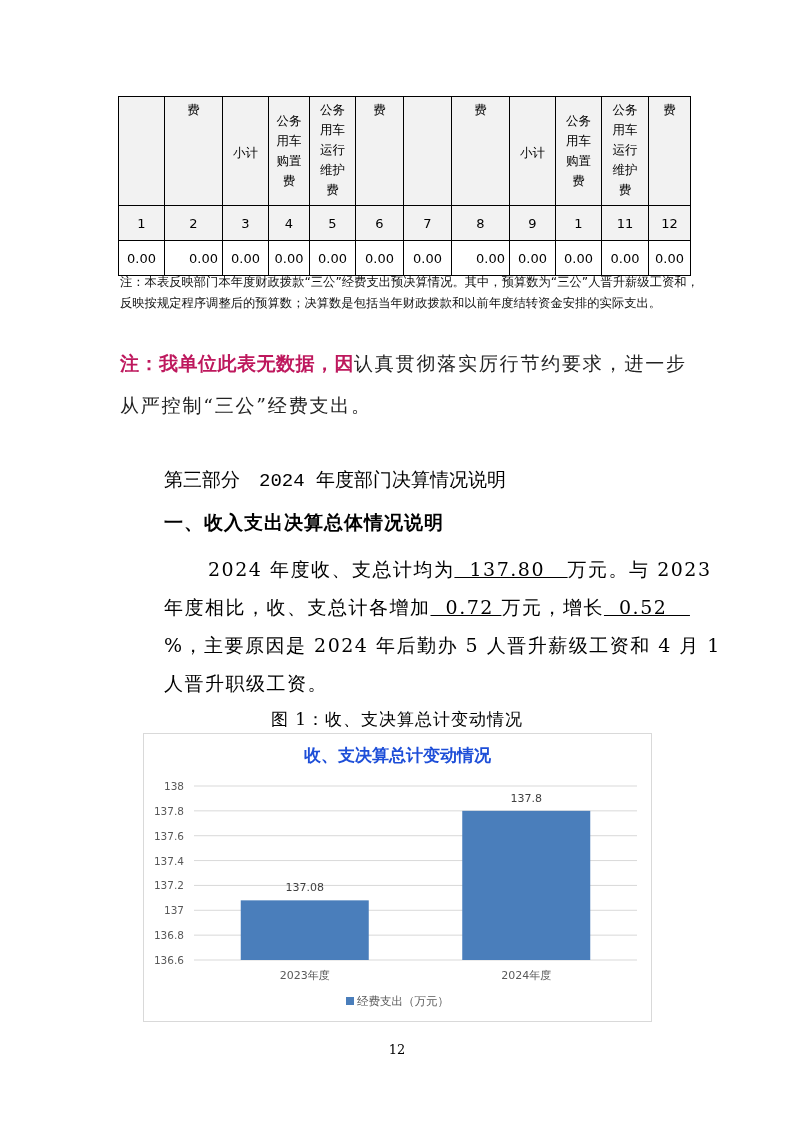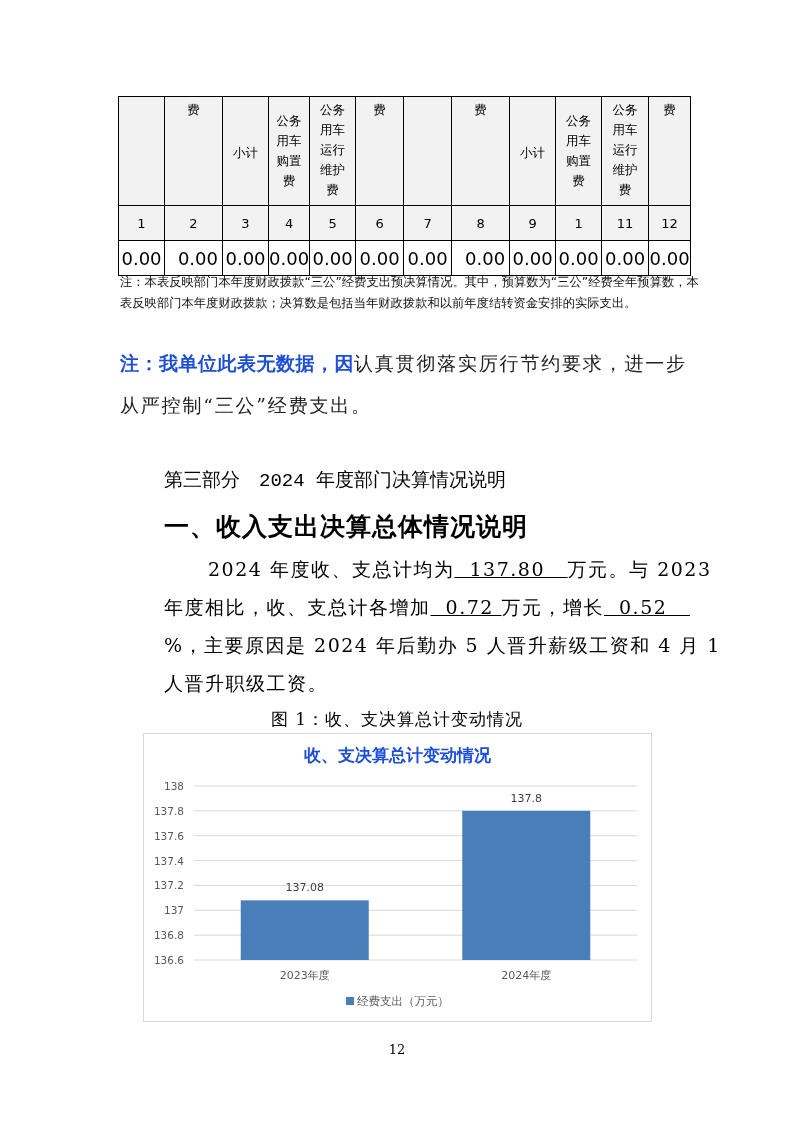--- a/index.html
+++ b/index.html
@@ -7,36 +7,36 @@
          font-family: "DejaVu Serif", "Liberation Serif", serif; color: #000; }
 
   
   .tbl { position: absolute; left: 118px; top: 96px; border-collapse: collapse;
          table-layout: fixed; font-family: "DejaVu Sans", sans-serif; font-size: 12.5px; }
   .tbl td { border: 1px solid #000; padding: 0; text-align: center; }
   .tbl tr.hdr td { height: 104px; vertical-align: top; background: #f2f2f2; line-height: 20px; padding-top: 3px; }
   .tbl tr.hdr td.mid { vertical-align: middle; padding-top: 0; }
   .tbl tr.hdr td.center { vertical-align: middle; padding-top: 4px; margin-top: 25px; }
   .tbl tr.num td { height: 34px; background: #f2f2f2; font-size: 13px; }
-  .tbl tr.val td { height: 34px; font-size: 18px; margin-left: 15px; }
+  .tbl tr.val td { height: 34px; font-size: 13px; margin-left: 15px; }
   .tbl tr.val td.r { text-align: right; padding-right: 4px; }
   .tbl tr.val td { border-bottom: 1px solid #000; }
 
   
   .small-note { position: absolute; left: 120px; top: 272px; width: 590px;
                 font-family: "DejaVu Sans", sans-serif; font-size: 12.3px; line-height: 21px; color: #111; }
 
   
   .big-note { position: absolute; left: 120px; top: 342px; width: 580px;
               font-size: 19px; line-height: 42px; letter-spacing: 1.8px; color: #222; }
-  .big-note .bold { font-weight: bold; font-family: "DejaVu Sans", sans-serif; color: #1d4ed8; letter-spacing: 0.5px; }
+  .big-note .bold { font-weight: bold; font-family: "DejaVu Sans", sans-serif; color: #be185d; letter-spacing: 0.5px; }
 
   
   .part-title { position: absolute; left: 164px; top: 467px; font-size: 19px; font-family: Liberation Mono, monospace; }
-  .h1 { position: absolute; left: 164px; top: 510px; font-size: 25px; font-family: "DejaVu Sans", sans-serif; font-weight: bold; letter-spacing: 1px; }
+  .h1 { position: absolute; left: 164px; top: 510px; font-size: 19px; font-family: "DejaVu Sans", sans-serif; font-weight: bold; letter-spacing: 1px; }
   .para { position: absolute; left: 120px; top: 550px; width: 560px; font-size: 19px; line-height: 38px; letter-spacing: 1.5px; margin-left: 44px; }
   .para .indent { padding-left: 44px; }
   .uline { text-decoration: underline; white-space: pre; }
 
   
   .fig-caption { position: absolute; left: 0; width: 794px; top: 708px; text-align: center; font-size: 17px; letter-spacing: 1px; }
   .chart-box { position: absolute; left: 143px; top: 733px; width: 507px; height: 287px; border: 1px solid #d9d9d9; background: #fff; }
   .chart-box svg { position: absolute; left: 0; top: 0; }
   .chart-title { position: absolute; left: 0; width: 507px; top: 10px; text-align: center;
                  font-family: "DejaVu Sans", sans-serif; font-size: 17px; font-weight: bold; color: #1d4ed8; }
@@ -137,21 +137,21 @@
         <td>0.00</td>
         <td class="r">0.00</td>
         <td>0.00</td>
         <td>0.00</td>
         <td>0.00</td>
         <td>0.00</td>
       </tr>
 </tbody>
   </table>
 
-<div class="small-note">注：本表反映部门本年度财政拨款“三公”经费支出预决算情况。其中，预算数为“三公”经费全年预算数，本表反映部门本年度财政拨款；决算数是包括当年财政拨款和以前年度结转资金安排的实际支出。</div>
+<div class="small-note">注：本表反映部门本年度财政拨款“三公”经费支出预决算情况。其中，预算数为“三公”人晋升薪级工资和，反映按规定程序调整后的预算数；决算数是包括当年财政拨款和以前年度结转资金安排的实际支出。</div>
 
 <div class="big-note">
   <span class="bold">注：我单位此表无数据，因</span><span>认真贯彻落实厉行节约要求，进一步从严控制“三公”经费支出。</span>
 </div>
 
 <div class="part-title">第三部分　2024 年度部门决算情况说明</div>
 <div class="h1">一、收入支出决算总体情况说明</div>
 
 <div class="para">
   <span class="indent">2024 年度收、支总计均为</span><span class="uline">  137.80   </span><span>万元。与 2023 年度相比，收、支总计各增加</span><span class="uline">  0.72 </span><span>万元，增长</span><span class="uline">  0.52   </span><span> %，主要原因是 2024 年后勤办 5 人晋升薪级工资和 4 月 1 人晋升职级工资。</span>

